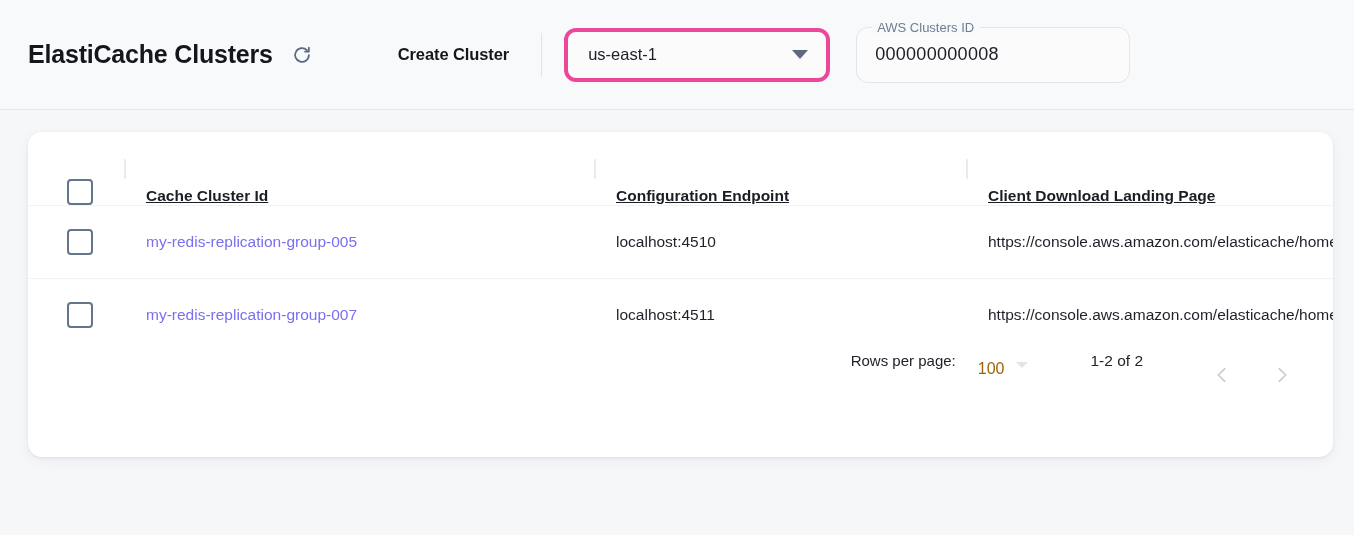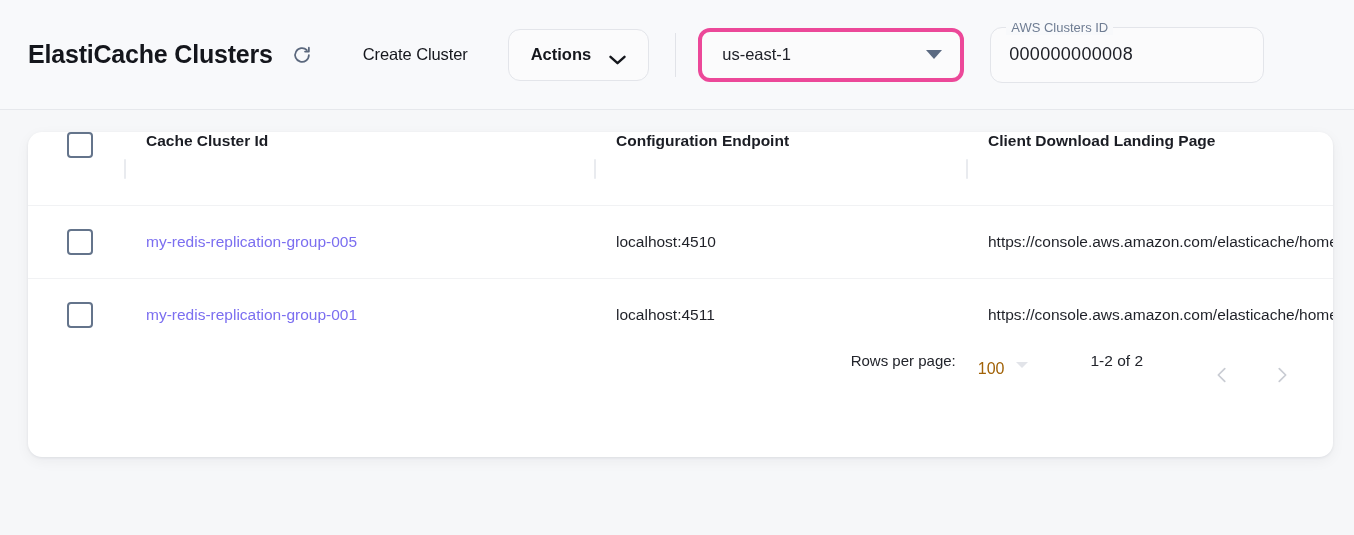--- a/index.html
+++ b/index.html
@@ -39,24 +39,24 @@
   .refresh-btn {
     margin-left: 14px;
     width: 30px; height: 30px;
     display: flex; align-items: center; justify-content: center;
     background: none; border: none; cursor: pointer;
     color: #5b687d;
   }
   .refresh-btn svg { display: block; }
 
   .create-btn {
-    margin-left: 40px;
+    margin-left: 75px;
     font-family: inherit;
     font-size: 16.5px;
-    font-weight: 400;
+    font-weight: 700;
     color: #15171d;
     background: none;
     border: none;
     padding: 8px 6px;
     cursor: pointer;
     white-space: nowrap;
     letter-spacing: -0.1px;
   }
 
   .actions-btn {
@@ -179,23 +179,24 @@
   thead th {
     height: 73px;
     font-size: 15.5px;
     font-weight: 700;
     color: #1b1d24;
     padding: 0;
   }
 
   .th-inner {
     display: flex;
-    align-items: flex-start;
+    align-items: flex-end;
     height: 73px;
     position: relative;
+    text-decoration: underline;
   }
   .th-inner.with-rule::before {
     content: "";
     position: absolute;
     left: 0;
     top: 50%;
     transform: translateY(-50%);
     width: 2px;
     height: 20px;
     background: #e9ebef;
@@ -293,28 +294,20 @@
     <span>
       <svg width="22" height="22" viewBox="0 0 24 24" fill="none" stroke="currentColor" stroke-width="1.9" stroke-linecap="round" stroke-linejoin="round">
         <path d="M19.5 12a7.5 7.5 0 1 1-2.2-5.3"></path>
         <polyline points="19.5 4 19.5 8.2 15.3 8.2"></polyline>
       </svg>
     </span>
   </button>
 
   <button class="create-btn">Create Cluster</button>
 
-  <button class="actions-btn">
-    <span>Actions</span>
-    <span class="chevron-down">
-      <svg width="17" height="10" viewBox="0 0 17 10" fill="none" stroke="currentColor" stroke-width="2.4" stroke-linecap="round" stroke-linejoin="round">
-        <polyline points="1.5 1.8 8.5 8.2 15.5 1.8"></polyline>
-      </svg>
-    </span>
-  </button>
 
   <div class="vdivider"></div>
 
   <div class="region-select">
     <span class="value">us-east-1</span>
     <span class="caret-filled"></span>
   </div>
 
   <div class="account-field">
     <span class="legend">AWS Clusters ID</span>
@@ -371,21 +364,21 @@
           </td>
           <td>
             <span class="cell-pad">https://console.aws.amazon.com/elasticache/home</span>
           </td>
         </tr>
         <tr>
           <td>
             <div class="checkbox"></div>
           </td>
           <td>
-            <span class="cell-pad"><a class="cluster-link">my-redis-replication-group-001</a></span>
+            <span class="cell-pad"><a class="cluster-link">my-redis-replication-group-007</a></span>
           </td>
           <td>
             <span class="cell-pad">localhost:4511</span>
           </td>
           <td>
             <span class="cell-pad">https://console.aws.amazon.com/elasticache/home</span>
           </td>
         </tr>
       </tbody>
     </table>

